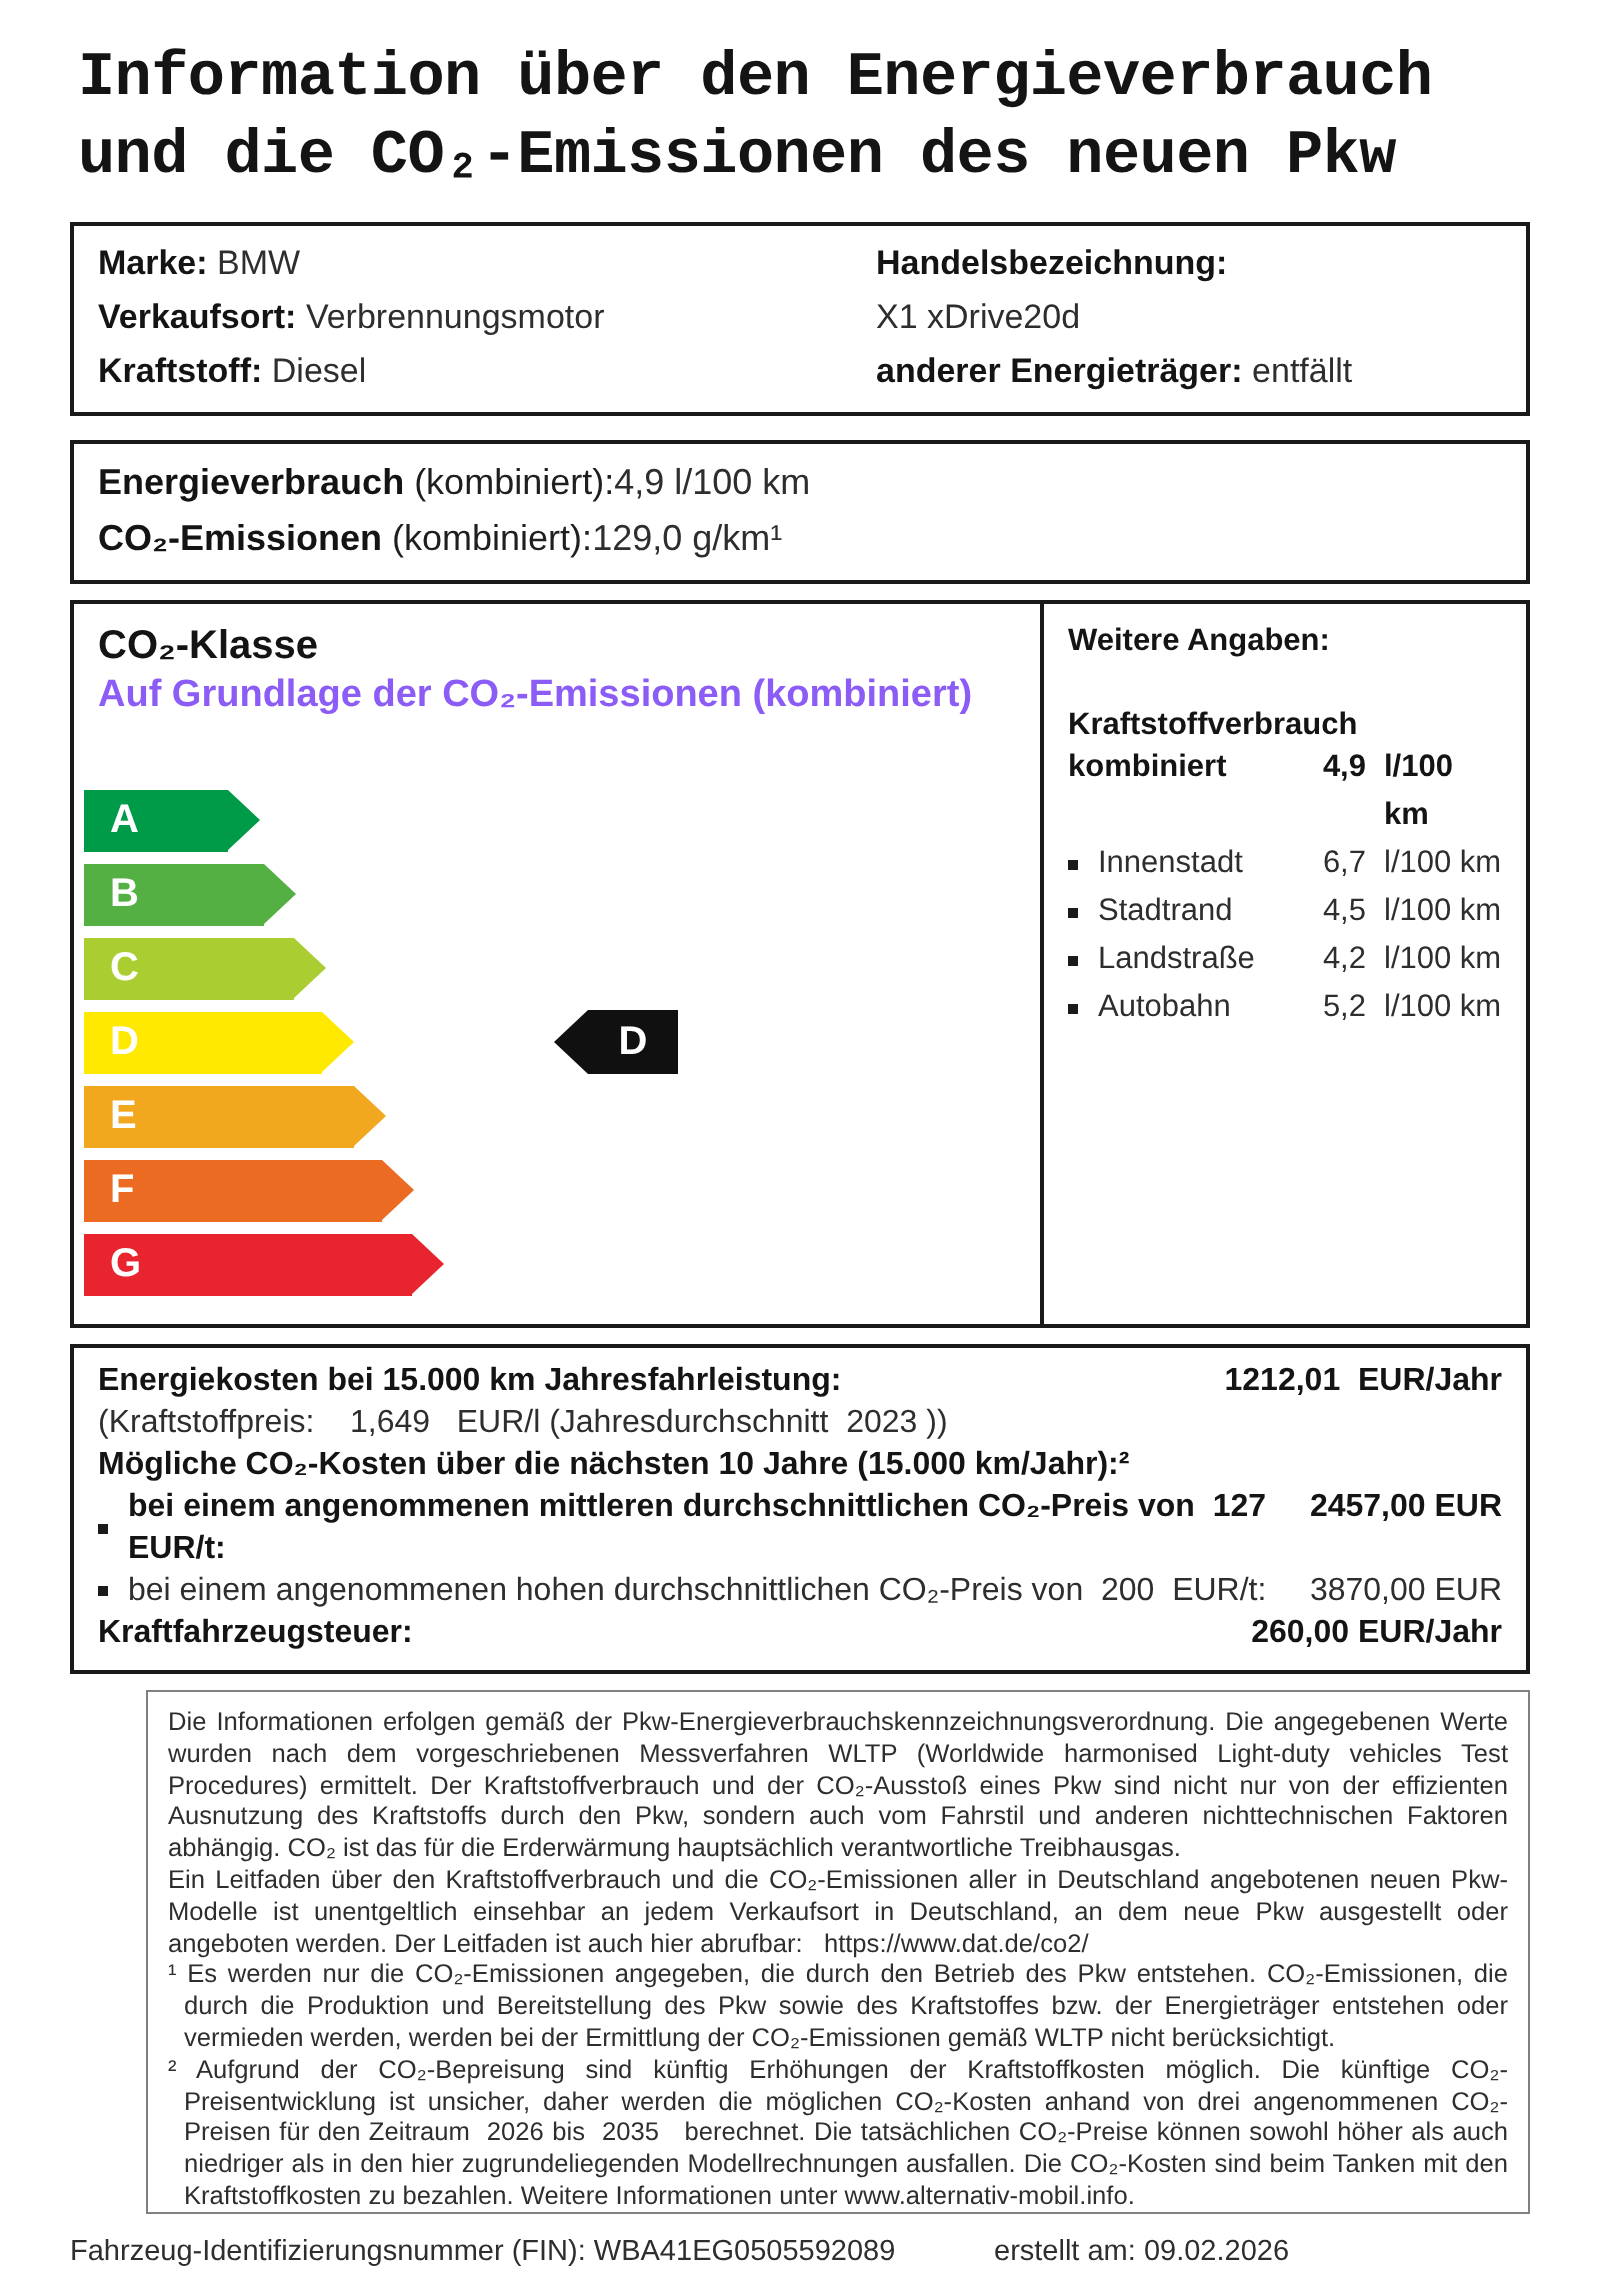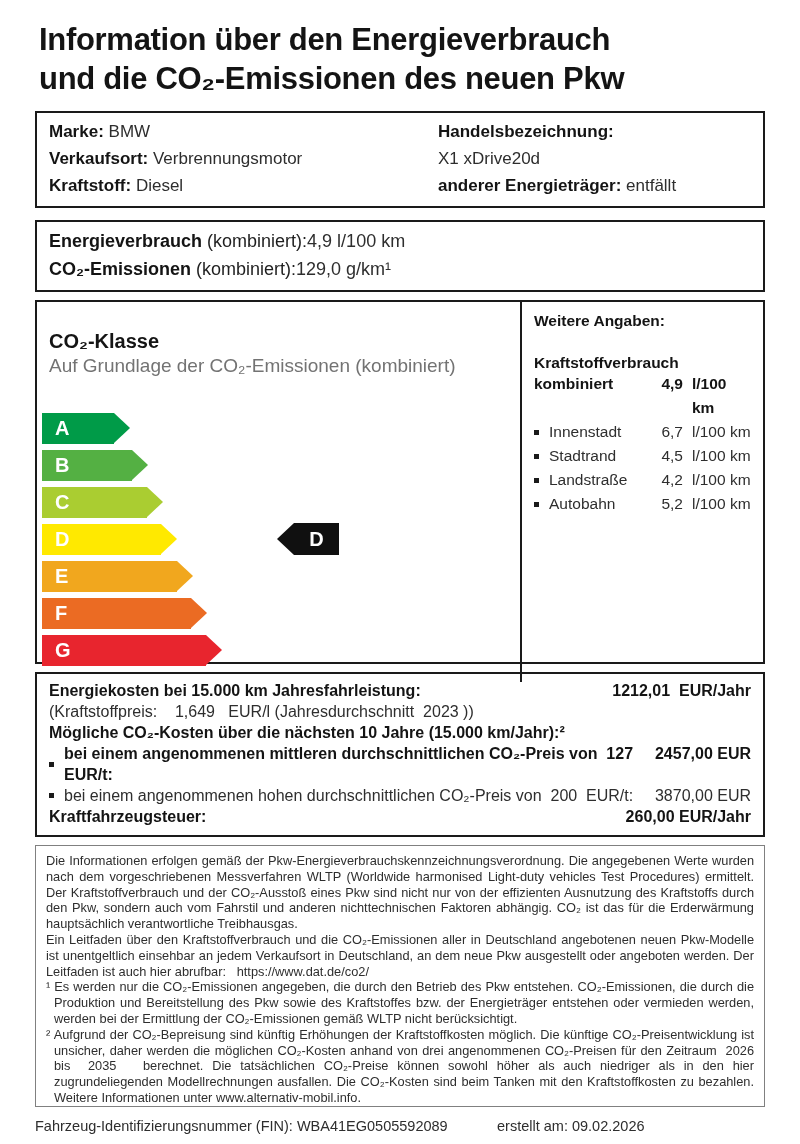--- a/index.html
+++ b/index.html
@@ -7,21 +7,21 @@
   body {
     width:800px; height:1144px;
     font-family:"Liberation Sans", sans-serif;
     color:#1f1f1f;
     overflow:hidden;
   }
   .page { position:relative; width:800px; height:1144px; padding:20px 35px 0 35px; }
 
   
   .title {
-    font-family:Liberation Sans, sans-serif;
+    font-family:Liberation Mono, monospace;
     font-weight:bold;
     font-size:31px;
     line-height:39px;
     letter-spacing:-0.3px;
     color:#141414;
     padding-left:4px;
   }
 
   
   .bbox { border:2px solid #1a1a1a; background:#fff; }
@@ -50,23 +50,23 @@
   .cons-row b { font-weight:bold; color:#141414; }
   .cons-row .val { color:#2e2e2e; }
 
   
   .class-box {
     margin-top:8px;
     height:364px;
     display:grid;
     grid-template-columns:483px 1fr;
   }
-  .class-left { padding:28px 6px 10px 5px; position:relative; }
+  .class-left { padding:10px 6px 10px 5px; position:relative; }
   .class-left h2 { font-size:20px; font-weight:bold; color:#141414; padding-left:7px; }
-  .class-left .sub { font-size:19px; color:#737373; padding-left:7px; margin-top:2px; }
+  .class-left .sub { font-size:19px; color:#8b5cf6; padding-left:7px; margin-top:2px;font-weight:bold; }
 
   .scale { margin-top:36px; position:relative; }
   .class-row { display:flex; height:31px; margin-bottom:6px; align-items:stretch; }
   .arrow-body {
     display:flex; align-items:center;
     padding-left:13px;
     color:#fff; font-weight:bold; font-size:20px;
   }
   .arrow-tip {
     width:0; height:0;
@@ -122,20 +122,21 @@
   .fine-box {
     margin-top:8px;
     border:1px solid #808080;
     padding:7px 10px;
     height:262px;
     overflow:hidden;
     font-size:12.8px;
     line-height:15.8px;
     color:#2e2e2e;
     text-align:justify;
+    margin-left:38px;
   }
   .fine-box p { white-space:pre-wrap; }
   .fine-box p.footnote { padding-left:8px; text-indent:-8px; }
 
   
   .footer {
     position:relative;
     margin-top:10px;
     font-size:14.5px;
     color:#2e2e2e;

